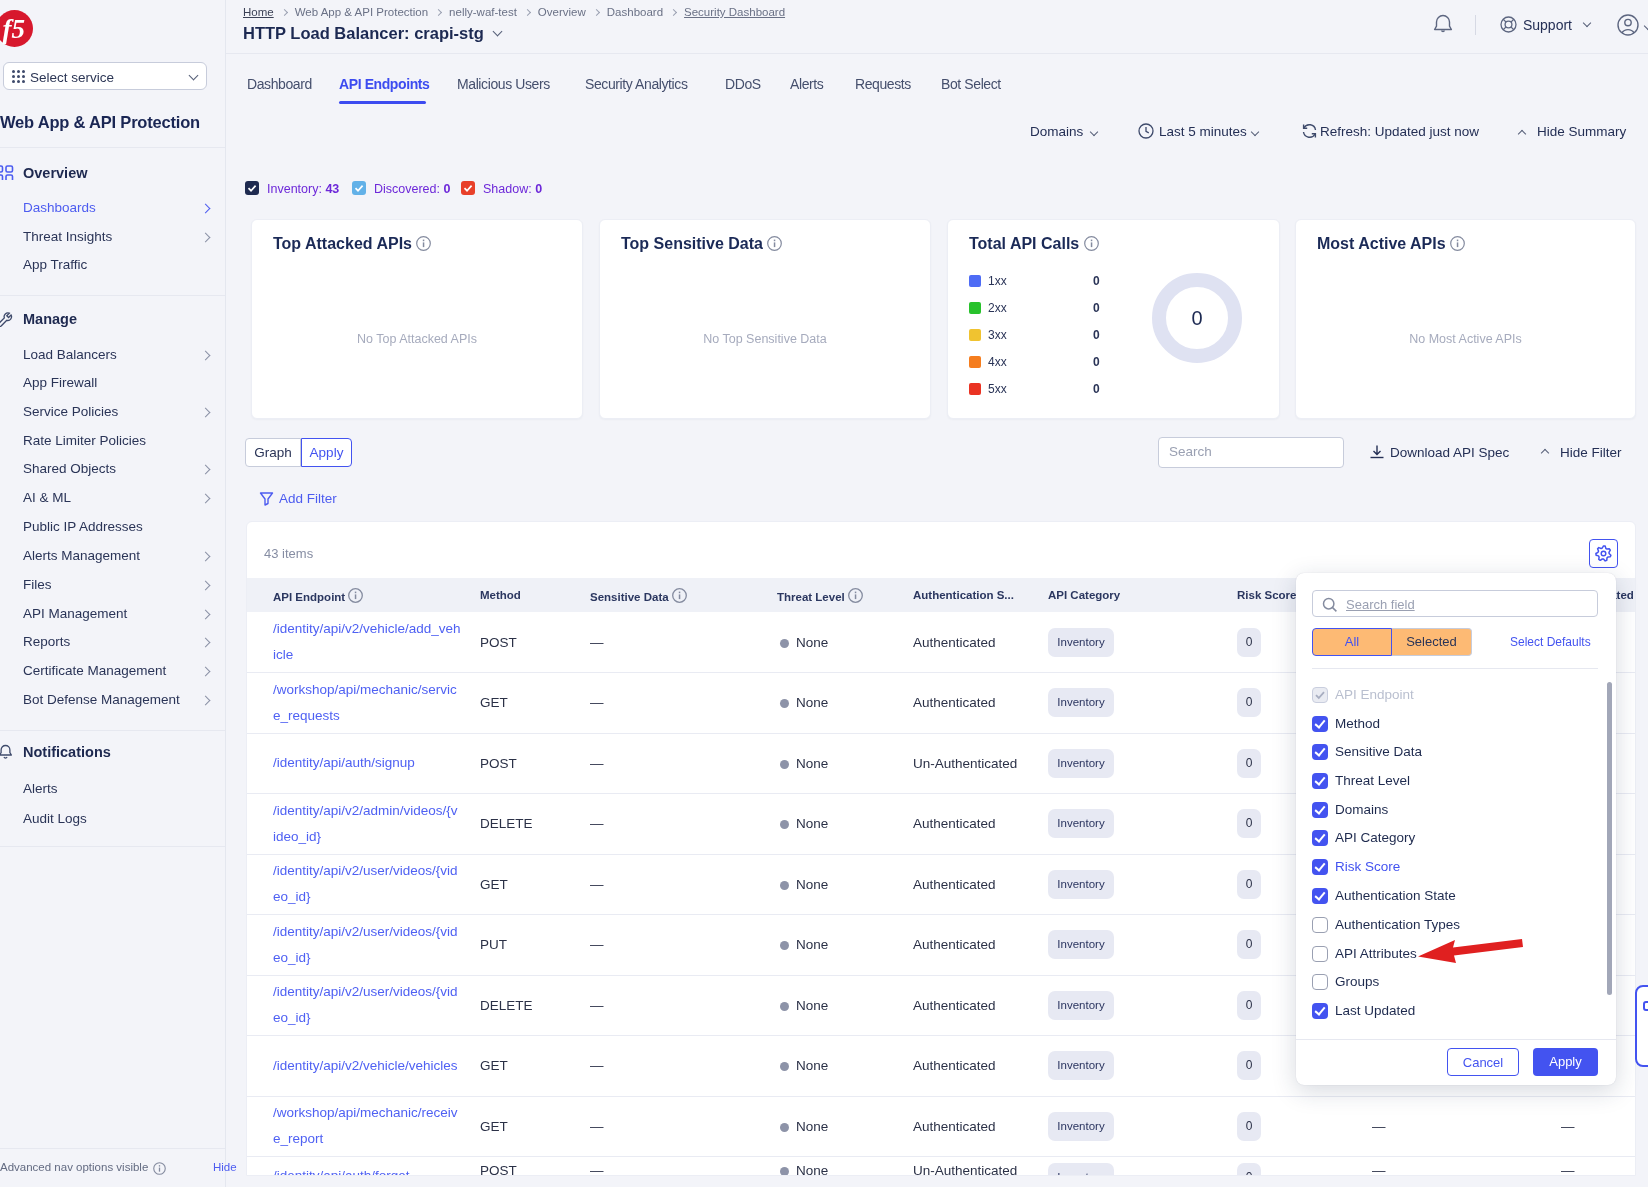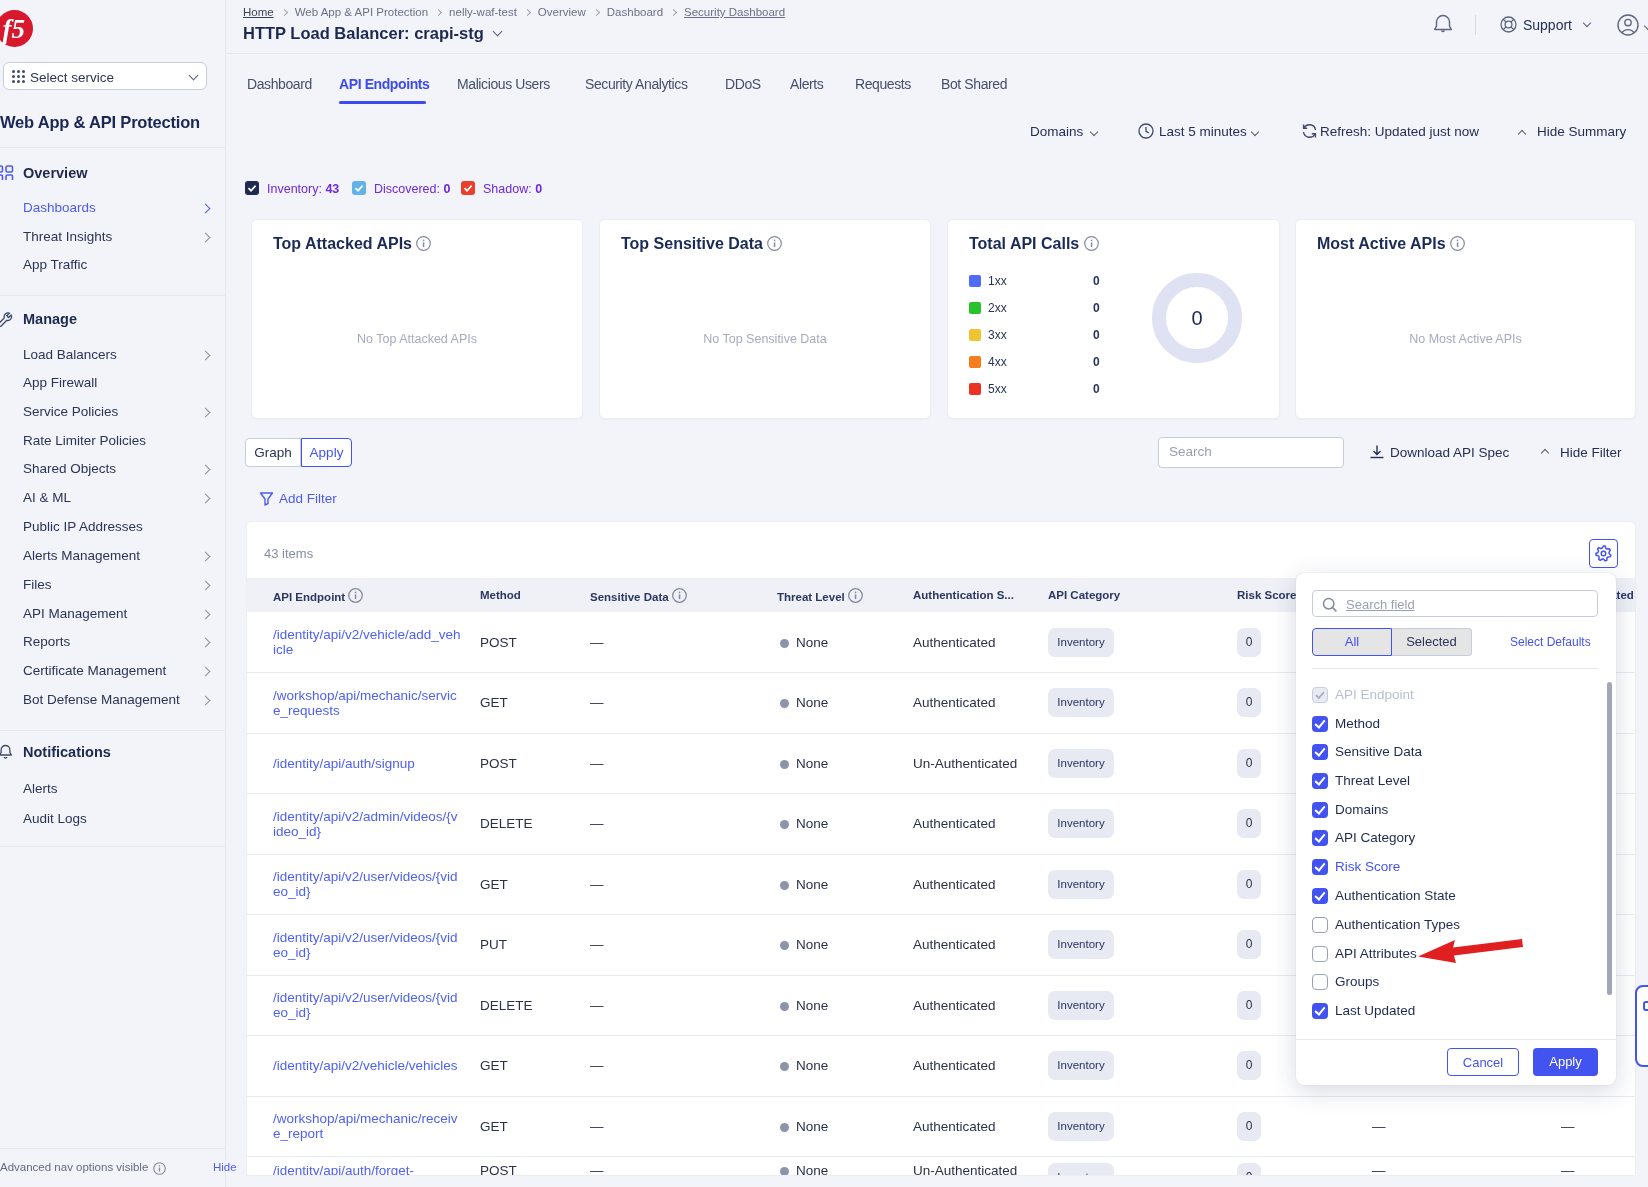--- a/index.html
+++ b/index.html
@@ -65,32 +65,32 @@
   #tcard { position:absolute; left:20px; top:467px; width:1390px; height:655px; background:#fff; border:1px solid #eceef5; border-radius:6px 6px 0 0; overflow:hidden; }
   #tcard .items { position:absolute; left:17px; top:24px; font-size:13px; color:#868da3; }
   #gearbtn { position:absolute; left:1342px; top:17px; width:29px; height:29px; border:1px solid #4353f0; border-radius:4px; background:#fff; }
   #grid { position:absolute; left:0; top:56px; width:1390px; border-collapse:collapse; table-layout:fixed; }
   #grid th { background:#eff1f7; height:34px; font-size:11.5px; color:#2b3760; text-align:left; font-weight:bold; padding:0; white-space:nowrap; }
   #grid tr:last-child td { vertical-align:top; padding-top:6px; }
   #grid td { height:60.5px; border-bottom:1px solid #e9ebf3; padding:0; font-size:13.5px; color:#2b3147; vertical-align:middle; white-space:nowrap; }
   #grid .c1 { padding-left:26px; }
   
   #grid a { color:#4f61f3; text-decoration:none; }
-  .epl { display:block; line-height:15px; width:200px; white-space:normal; word-break:break-all; }
+  .epl { display:block; line-height:26px; width:200px; white-space:normal; word-break:break-all; }
   .dot { display:inline-block; width:9px; height:9px; border-radius:50%; background:#8d93a8; margin-right:7px; vertical-align:-1px; margin-left:3px; }
   .badge { display:inline-block; background:#e7e9f3; border-radius:7px; height:29px; line-height:29px; width:66px; text-align:center; font-size:11.5px; color:#2b3560; }
   .pill { display:inline-block; background:#e7e9f3; border-radius:7px; width:24px; height:29px; line-height:29px; text-align:center; font-size:12px; color:#2b3147; }
   .dash { color:#3a4668; }
   td.dtop { vertical-align:top; padding-top:7px; }
 
   
   #panel { position:absolute; left:1296px; top:573px; width:320px; height:512px; background:#fff; border-radius:8px; box-shadow:0 6px 24px rgba(30,42,80,0.18), 0 0 1px rgba(30,42,80,0.2); }
   #psearch { position:absolute; left:16px; top:17px; width:286px; height:27px; border:1px solid #c7ccdb; border-radius:4px; background:#fff; }
   #psearch span { position:absolute; left:33px; top:6px; font-size:13px; color:#9aa0b2;text-decoration:underline; }
-  .ptab { position:absolute; top:55px; width:80px; height:28px; line-height:26px; text-align:center; font-size:13px; background:#e5e5e5; }
+  .ptab { position:absolute; top:55px; width:80px; height:28px; line-height:26px; text-align:center; font-size:13px; background:#fdba74; }
   #restore { position:absolute; left:214px; top:62px; font-size:12px; white-space:nowrap; color:#4353f0; }
   #pdivider { position:absolute; left:16px; top:95px; width:286px; height:1px; background:#e6e8f0; }
   .prow { position:absolute; left:16px; height:16px; font-size:13.5px; white-space:nowrap; color:#1e2a4e; }
   .pbx { position:absolute; left:0; top:0; width:16px; height:16px; border-radius:4px; }
   .pbx.chk { background:#4353f0; }
   .pbx.chk::after { content:""; position:absolute; left:5px; top:2px; width:4px; height:8px; border-right:2px solid #fff; border-bottom:2px solid #fff; transform:rotate(40deg); }
   .pbx.unchk { background:#fff; border:1.5px solid #9aa0b2; }
   .plb { position:absolute; left:23px; top:0; line-height:16px; }
   #pscroll { position:absolute; left:311px; top:109px; width:5px; height:313px; background:#a2a7b8; border-radius:3px; }
   #pfoot { position:absolute; left:0; top:466px; width:320px; height:1px; background:#e6e8f0; }
@@ -222,21 +222,21 @@
   </div>
 </div>
 <div id="content">
   <div class="tab" style="left:21px">Dashboard</div>
   <div class="tab active" style="left:113px">API Endpoints</div>
   <div class="tab" style="left:231px">Malicious Users</div>
   <div class="tab" style="left:359px">Security Analytics</div>
   <div class="tab" style="left:499px">DDoS</div>
   <div class="tab" style="left:564px">Alerts</div>
   <div class="tab" style="left:629px">Requests</div>
-  <div class="tab" style="left:715px">Bot Shared</div>
+  <div class="tab" style="left:715px">Bot Select</div>
   <div id="tab-underline" style="left:113px;width:87px;"></div>
 
   <div class="toolbar-item" style="left:804px">Domains</div>
   <div class="chev-d" style="position:absolute;left:865px;top:75px;width:6px;height:6px;"></div>
   <svg style="position:absolute;left:912px;top:69px" width="16" height="16" viewBox="0 0 16 16">
       <circle cx="8" cy="8" r="7" fill="none" stroke="#3e4a6b" stroke-width="1.3"></circle>
       <path d="M8 4v4.4l2.8 1.4" fill="none" stroke="#3e4a6b" stroke-width="1.3"></path>
     </svg>
   <div class="toolbar-item" style="left:933px">Last 5 minutes</div>
   <div class="chev-d" style="position:absolute;left:1026px;top:75px;width:6px;height:6px;"></div>

